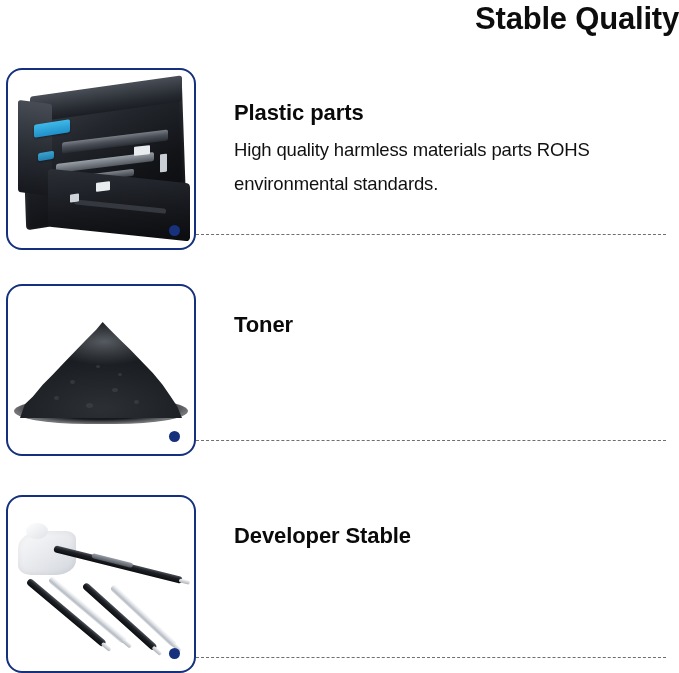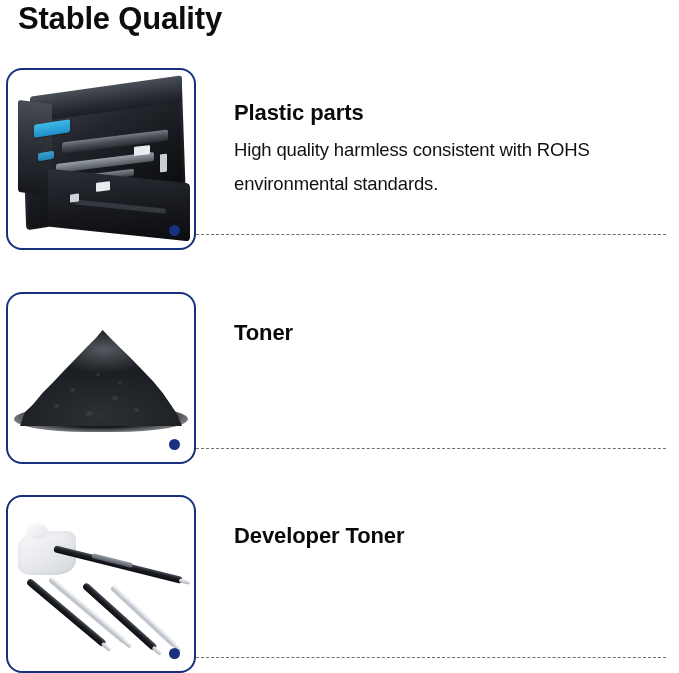--- a/index.html
+++ b/index.html
@@ -16,38 +16,38 @@
     font-family: "Liberation Sans", sans-serif;
     color: #000000;
   }
 
   
   .page-title {
     position: absolute;
     left: 0;
     top: 0px;
     width: 679px;
-    text-align: left;
+    text-align: right;
     font-size: 31px;
     font-weight: bold;
     letter-spacing: -0.2px;
     line-height: 38px;
     color: #0d0d0d;
     padding-left: 18px;
     box-sizing: border-box;
   }
 
   
   .feature-row {
     position: absolute;
     left: 0;
     width: 679px;
   }
   .feature-row.row-0 { top: 68px;  height: 182px; }
-  .feature-row.row-1 { top: 292px; height: 172px; }
+  .feature-row.row-1 { top: 284px; height: 172px; }
   .feature-row.row-2 { top: 495px; height: 178px; }
 
   
   .image-card {
     position: absolute;
     left: 6px;
     top: 0;
     width: 190px;
     height: 100%;
     box-sizing: border-box;
@@ -303,21 +303,21 @@
         <div class="drum-chip c4"></div>
       </div>
     </div>
     <div class="connector-dot"></div>
   </div>
 
   <div class="connector-line"></div>
 
   <div class="feature-text">
     <div class="feature-heading">Plastic parts</div>
-    <div class="feature-desc">High quality harmless consistent with ROHS environmental standards.</div>
+    <div class="feature-desc">High quality harmless materials parts ROHS environmental standards.</div>
   </div>
 </div>
 
 <div class="feature-row row-1">
 
   <div class="image-card">
     <div class="card-art">
       <div class="toner-wrap">
         <div class="toner-base"></div>
         <div class="toner-pile"></div>
@@ -366,15 +366,15 @@
             <span class="rod-tip right"></span>
           </div>
       </div>
     </div>
     <div class="connector-dot"></div>
   </div>
 
   <div class="connector-line"></div>
 
   <div class="feature-text">
-    <div class="feature-heading">Developer Toner</div>
+    <div class="feature-heading">Developer Stable</div>
   </div>
 </div>
 
 </body></html>

